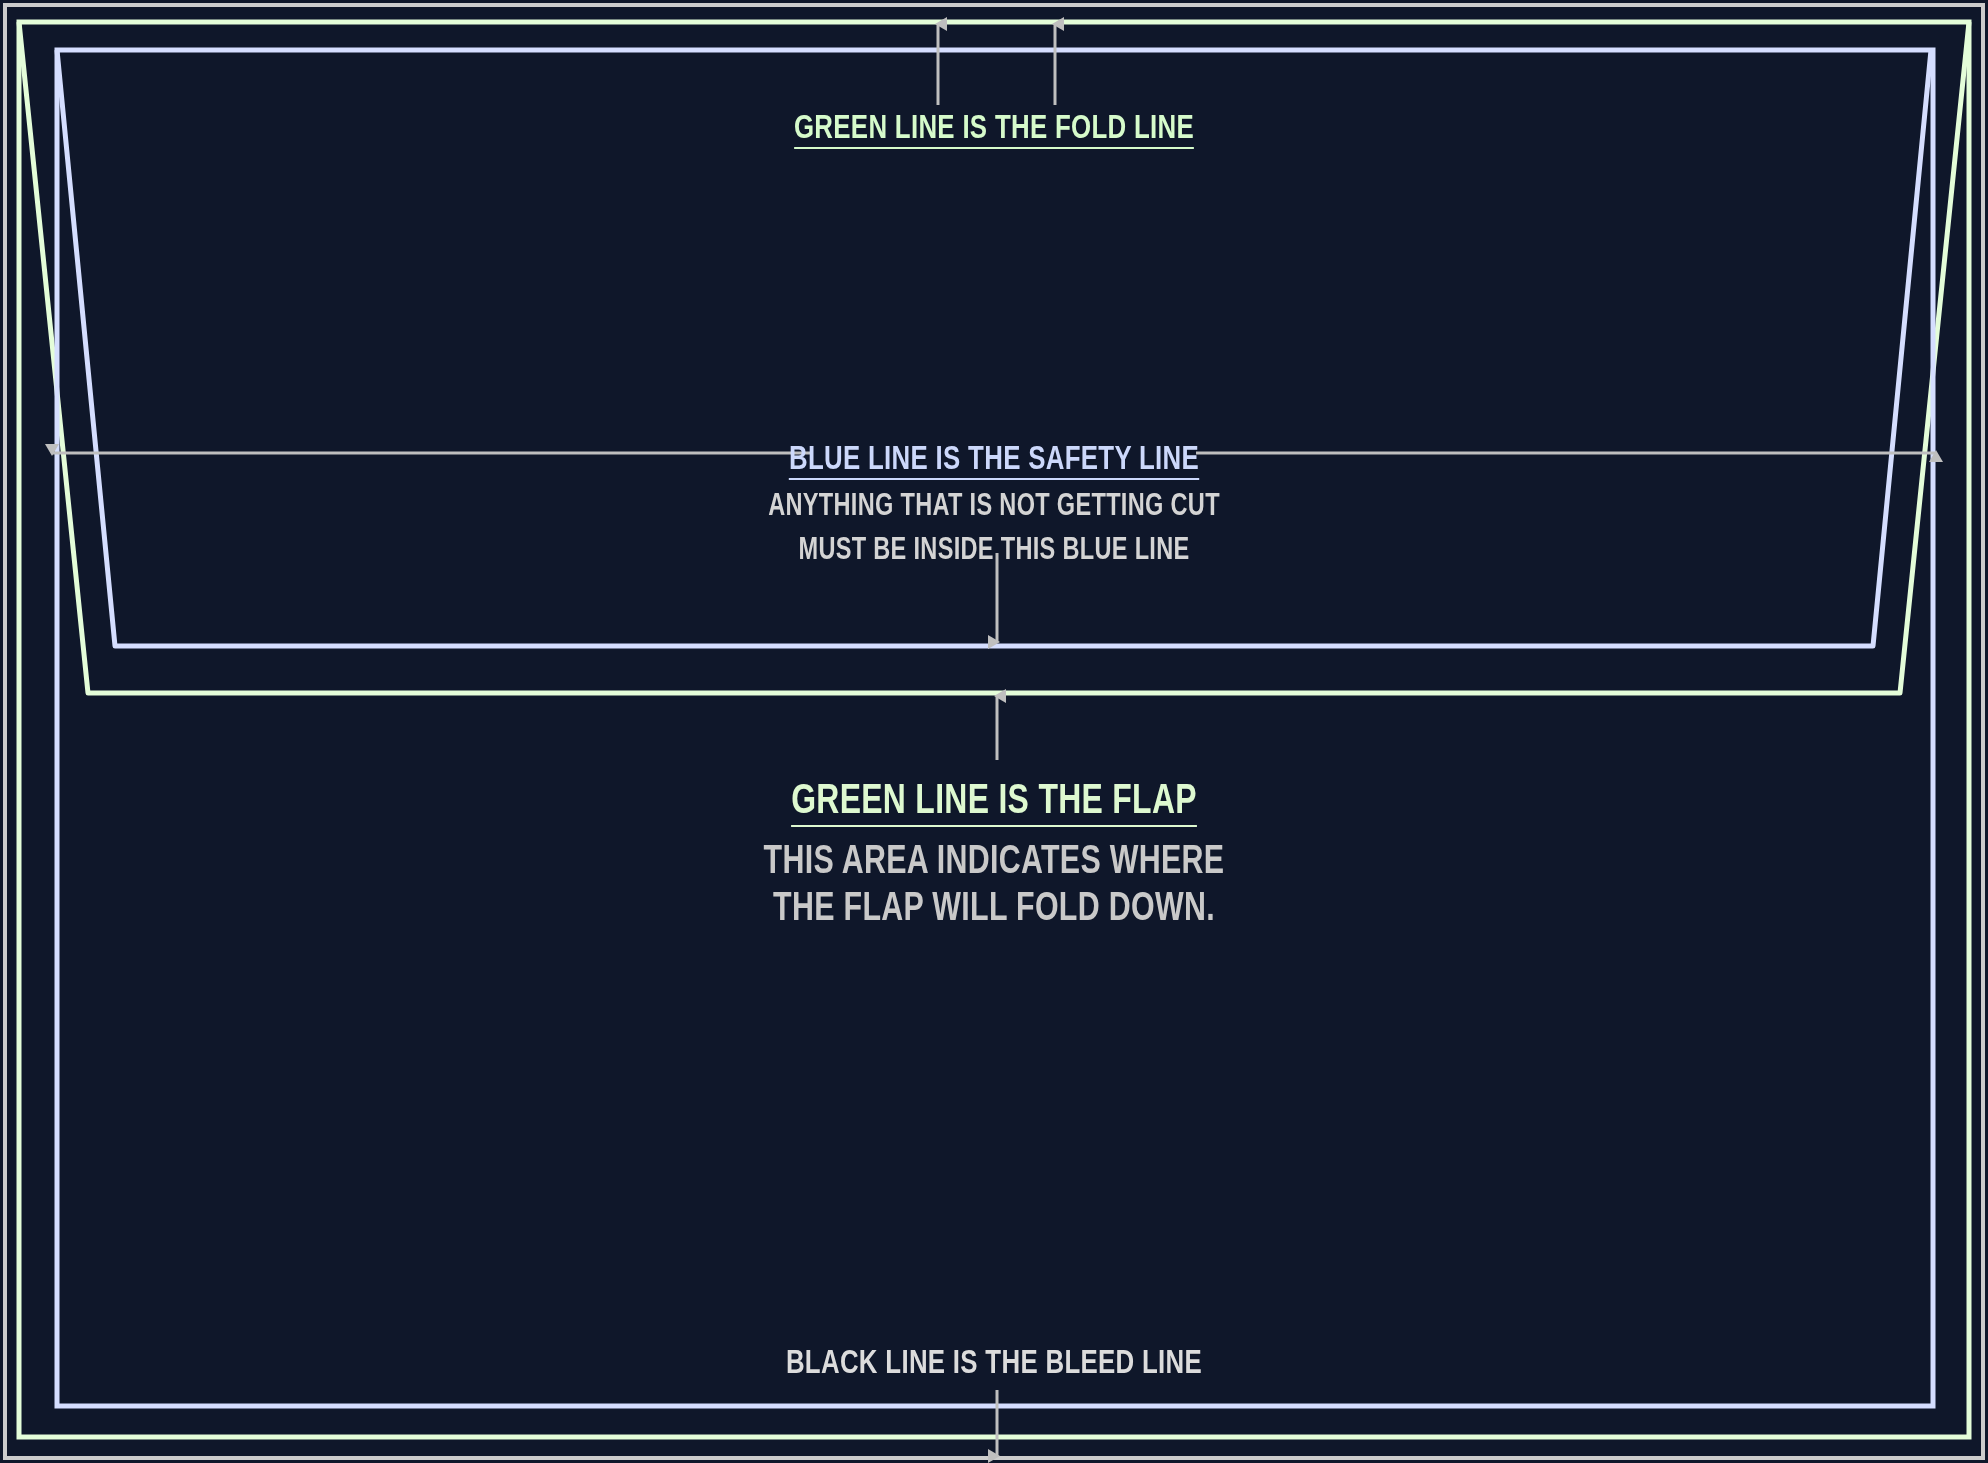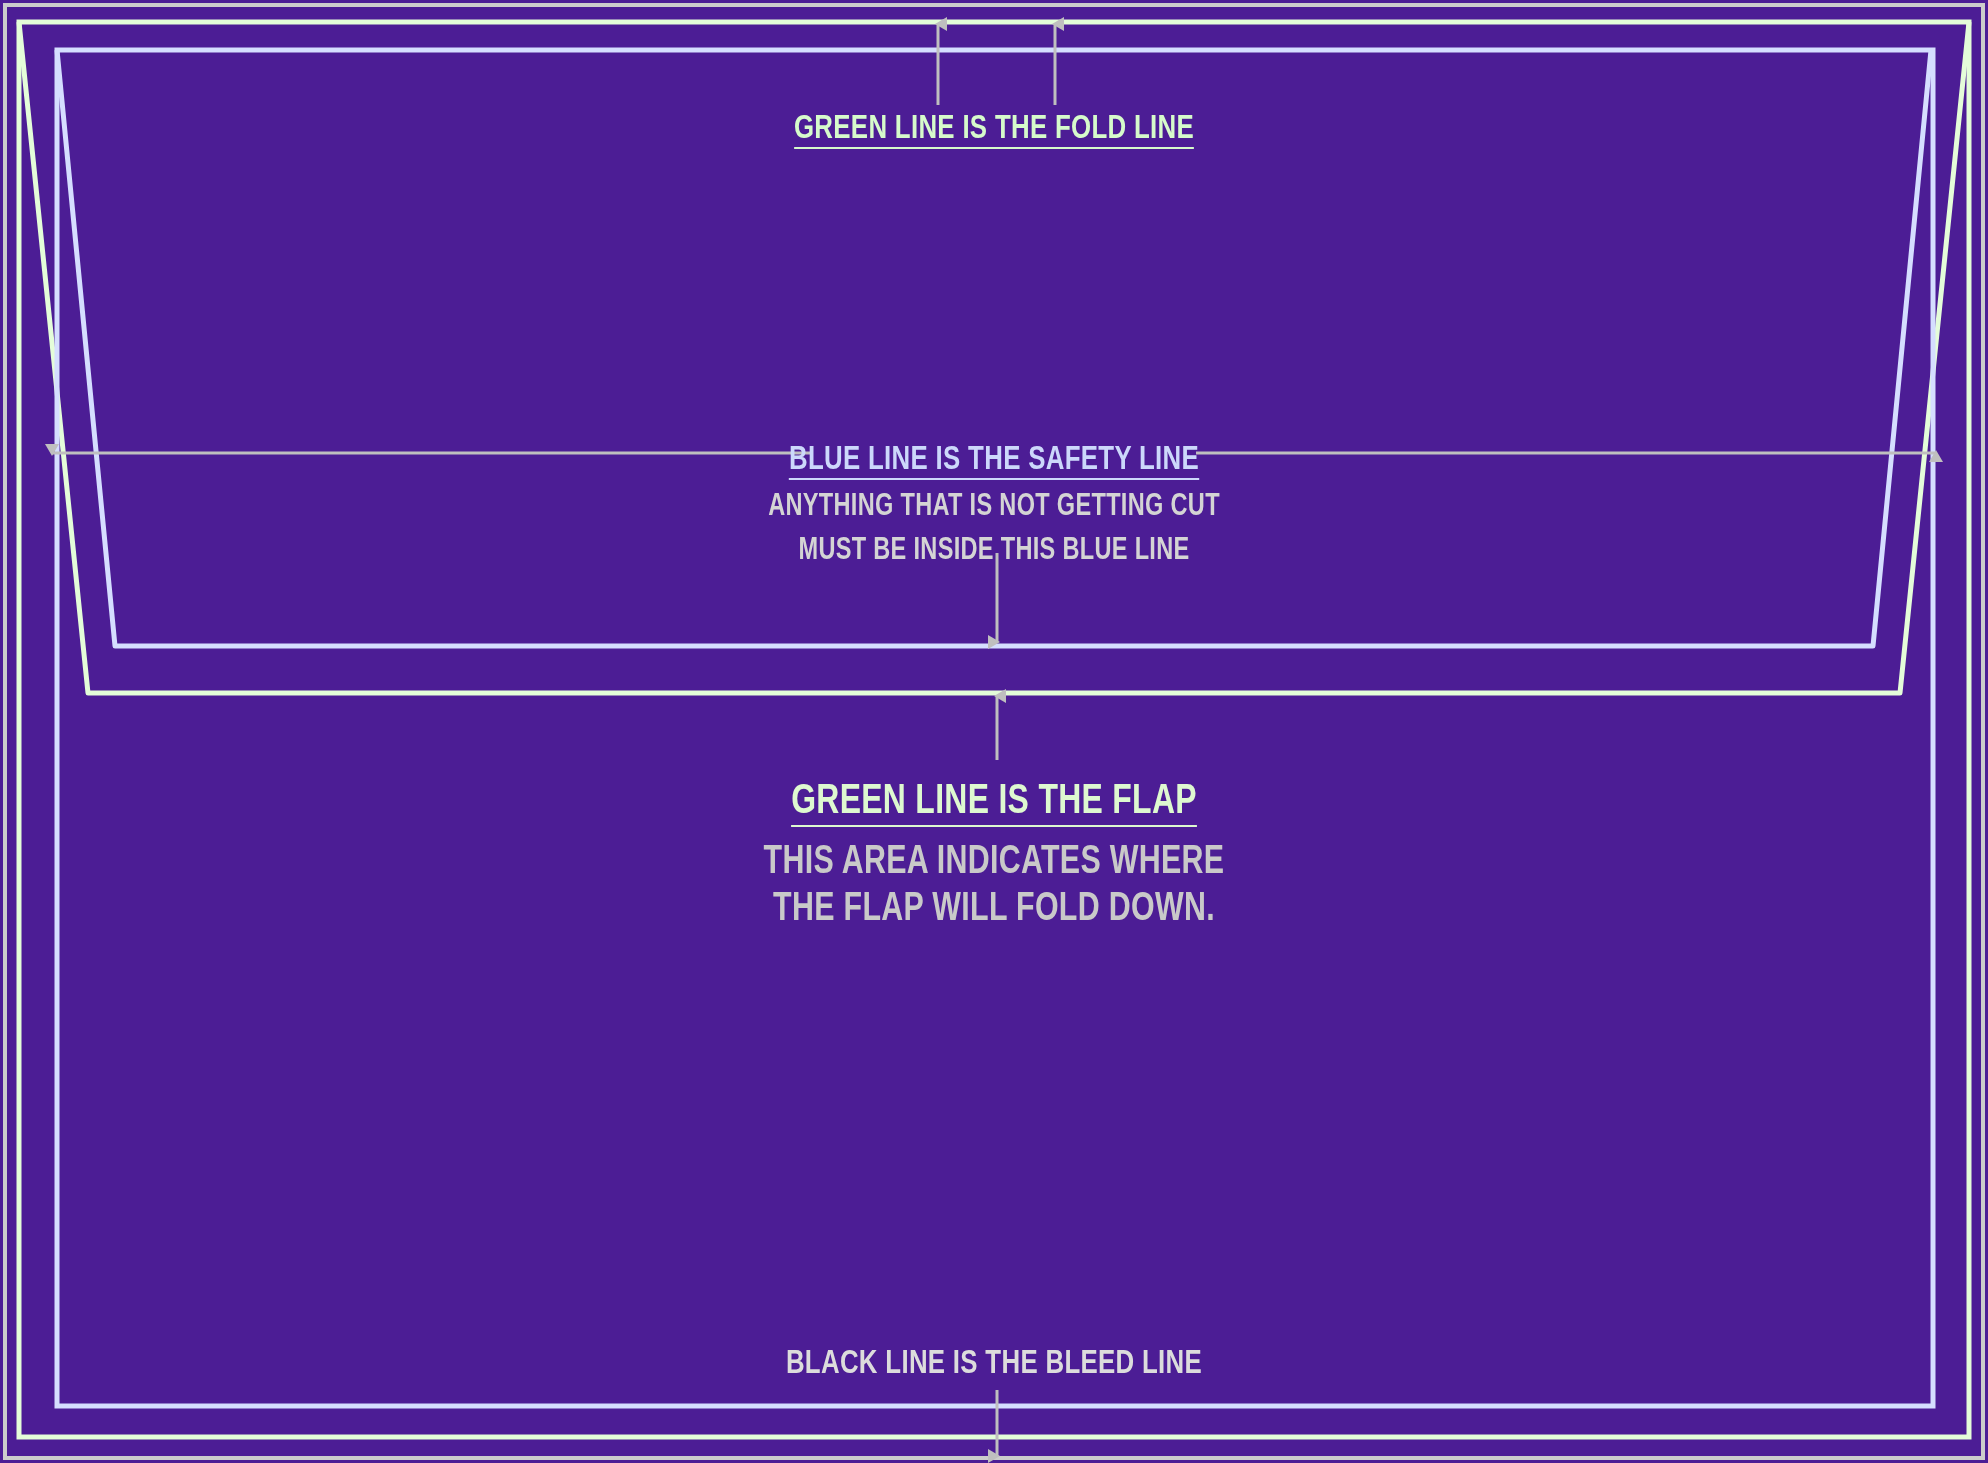--- a/index.html
+++ b/index.html
@@ -8,21 +8,21 @@
     padding: 0;
     background: #ffffff;
   }
   body {
     font-family: "Liberation Sans", sans-serif;
   }
   #canvas {
     position: relative;
     width: 1988px;
     height: 1463px;
-    background: #4c1d95;
+    background: #0f172a;
     overflow: hidden;
   }
   
   #lines {
     position: absolute;
     top: 0; left: 0;
     width: 1988px;
     height: 1463px;
   }
   

